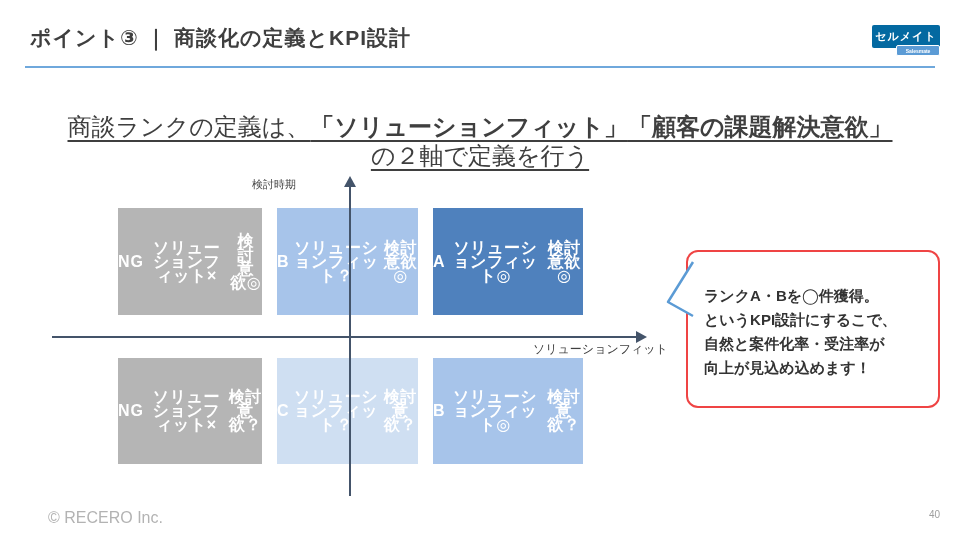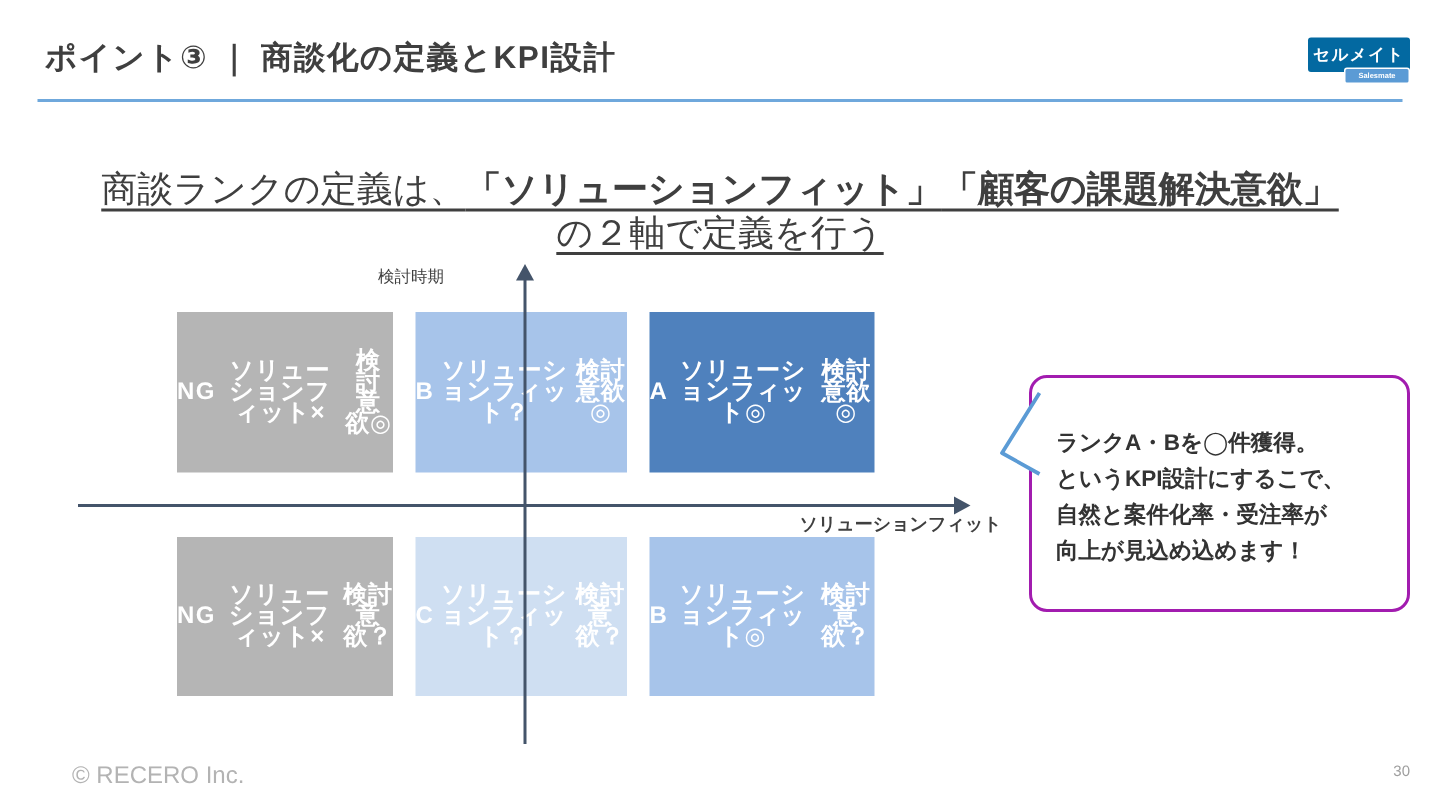--- a/index.html
+++ b/index.html
@@ -38,25 +38,25 @@
 
   .v-line { position:absolute; left:349px; top:186px; width:2px; height:310px; background:#44546a; }
   .v-head { position:absolute; left:344px; top:176px; width:0; height:0;
             border-left:6px solid transparent; border-right:6px solid transparent;
             border-bottom:11px solid #44546a; }
   .h-line { position:absolute; left:52px; top:336px; width:586px; height:2px; background:#44546a; }
   .h-head { position:absolute; left:636px; top:331px; width:0; height:0;
             border-top:6px solid transparent; border-bottom:6px solid transparent;
             border-left:11px solid #44546a; }
   .y-label { position:absolute; left:252px; top:177px; font-size:11px; font-weight:normal; color:#3f3f3f; }
-  .x-label { position:absolute; left:533px; top:341px; font-size:12px; font-weight:bold; color:#3f3f3f; }
+  .x-label { position:absolute; left:533px; top:341px; font-size:12px; font-weight:normal; color:#3f3f3f; }
 
   
   .callout { position:absolute; left:686px; top:250px; width:254px; height:158px; background:#fff;
-             border:2px solid #a21caf; border-radius:12px; padding:32px 12px 0 16px; }
+             border:2px solid #ef4444; border-radius:12px; padding:32px 12px 0 16px; }
   .callout .line { font-size:15px; font-weight:bold; color:#333; line-height:24px; white-space:nowrap; }
   .tail { position:absolute; left:-23px; top:4px; }
 
   
   .copyright { position:absolute; left:48px; top:509px; font-size:16px; color:#b3b3b3; }
   .page-num  { position:absolute; right:20px; top:509px; font-size:10px; color:#9e9e9e; }
 </style>
 </head>
 <body>
 
@@ -115,15 +115,15 @@
       <polygon points="28,6 3,46 28,60" fill="#ffffff"></polygon>
       <polyline points="28,6 3,46 28,60" fill="none" stroke="#5b9bd5" stroke-width="2.5" stroke-linejoin="round"></polyline>
     </svg>
     <div class="line">ランクA・Bを◯件獲得。</div>
     <div class="line">というKPI設計にするこで、</div>
     <div class="line">自然と案件化率・受注率が</div>
     <div class="line">向上が見込め込めます！</div>
   </div>
 
   <div class="copyright">© RECERO Inc.</div>
-  <div class="page-num">30</div>
+  <div class="page-num">40</div>
 
 </div>
 
 </body></html>

